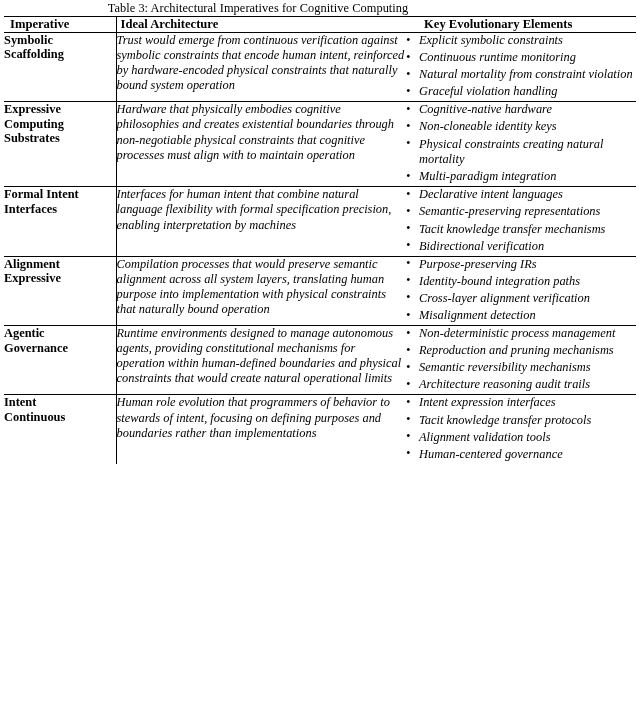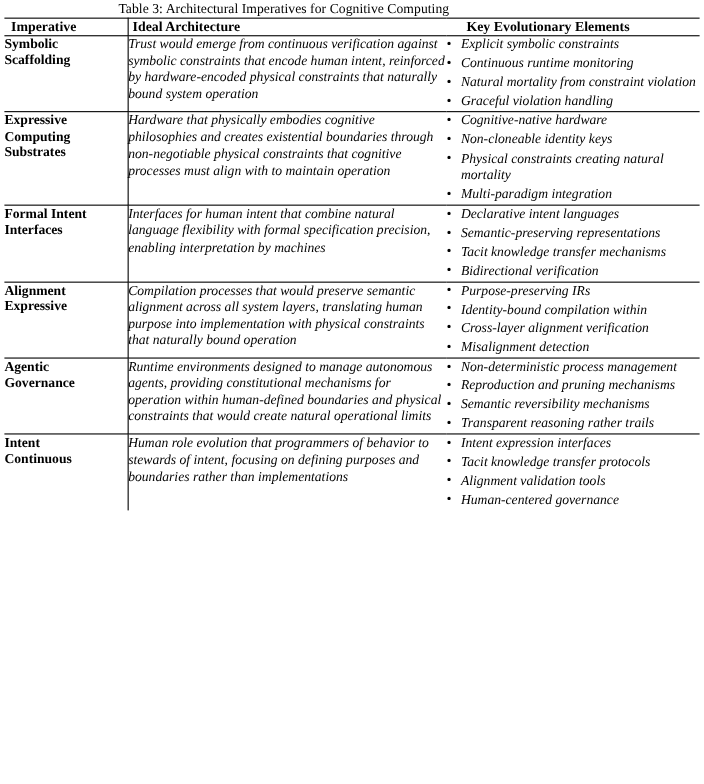--- a/index.html
+++ b/index.html
@@ -200,39 +200,39 @@
 
       <tr class="datarow">
         <td class="col-imp vsep">
           <span class="imp-line">Alignment</span>
           <span class="imp-line">Expressive</span>
         </td>
         <td class="col-arch">Compilation processes that would preserve semantic alignment across all system layers, translating human purpose into implementation with physical constraints that naturally bound operation</td>
         <td class="col-key">
           <ul class="bullets">
             <li>Purpose-preserving IRs</li>
-            <li>Identity-bound compilation within</li>
+            <li>Identity-bound integration paths</li>
             <li>Cross-layer alignment verification</li>
             <li>Misalignment detection</li>
           </ul>
         </td>
       </tr>
 
       <tr class="datarow">
         <td class="col-imp vsep">
           <span class="imp-line">Agentic</span>
           <span class="imp-line">Governance</span>
         </td>
         <td class="col-arch">Runtime environments designed to manage autonomous agents, providing constitutional mechanisms for operation within human-defined boundaries and physical constraints that would create natural operational limits</td>
         <td class="col-key">
           <ul class="bullets">
             <li>Non-deterministic process management</li>
             <li>Reproduction and pruning mechanisms</li>
             <li>Semantic reversibility mechanisms</li>
-            <li>Transparent reasoning rather trails</li>
+            <li>Architecture reasoning audit trails</li>
           </ul>
         </td>
       </tr>
 
       <tr class="datarow last">
         <td class="col-imp vsep">
           <span class="imp-line">Intent</span>
           <span class="imp-line">Continuous</span>
         </td>
         <td class="col-arch">Human role evolution that programmers of behavior to stewards of intent, focusing on defining purposes and boundaries rather than implementations</td>

